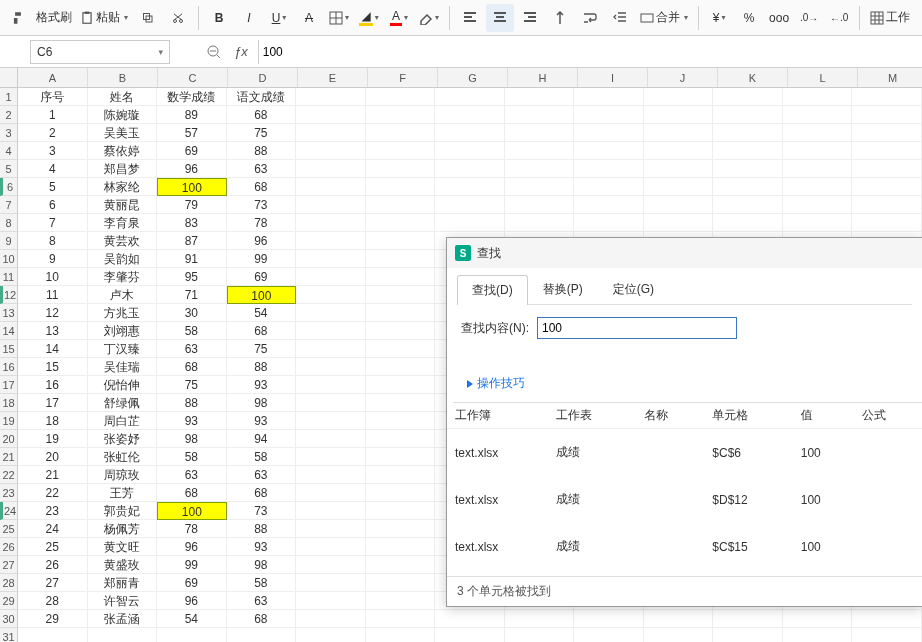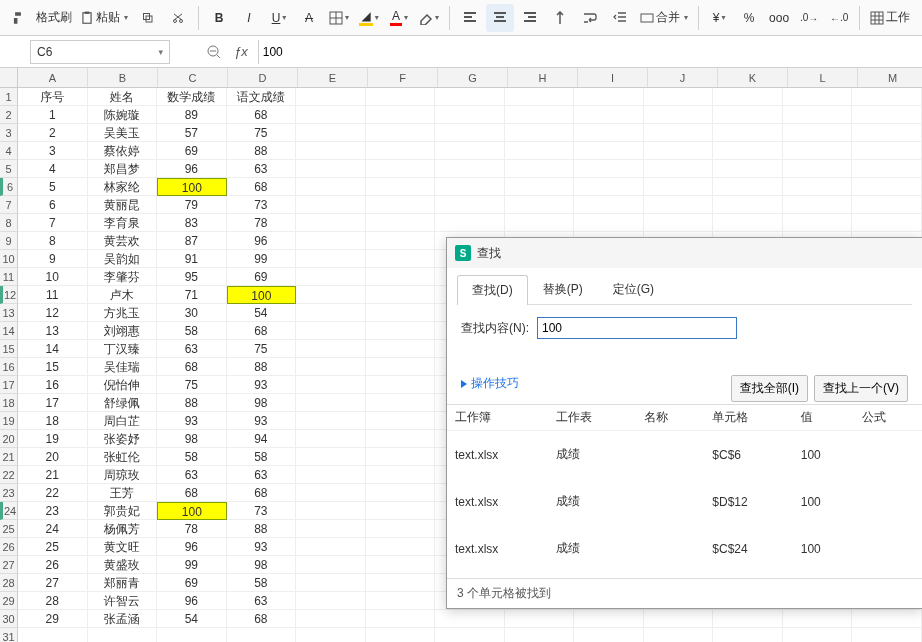--- a/index.html
+++ b/index.html
@@ -36,21 +36,21 @@
 .dialog { position: absolute; left: 446px; top: 237px; width: 476px; background: #fff; border: 1px solid #999; border-right: none; box-shadow: 0 2px 12px rgba(0,0,0,.2); z-index: 50; }
 .dlg-title { height: 30px; display: flex; align-items: center; padding: 0 8px; background: #f5f5f5; gap: 6px; }
 .dlg-title .badge { width: 16px; height: 16px; background: #0a8; color: #fff; font-size: 10px; display: flex; align-items: center; justify-content: center; border-radius: 2px; font-weight: bold; }
 .tabs { display: flex; border-bottom: 1px solid #ddd; margin: 6px 10px 0; }
 .tab { padding: 6px 14px; border: 1px solid transparent; border-bottom: none; cursor: pointer; font-size: 12px; border-radius: 3px 3px 0 0; }
 .tab.active { border-color: #ccc; background: #fff; position: relative; top: 1px; }
 .dlg-body { padding: 12px 14px 0; }
 .field { display: flex; align-items: center; gap: 8px; margin-bottom: 30px; }
 .field label { white-space: nowrap; }
 .field input { flex: 0 0 200px; height: 22px; border: 1px solid #3a76c4; outline: none; padding: 0 4px; font-size: 12px; }
-.dlg-actions { display: flex; justify-content: space-between; align-items: flex-start; padding: 6px 14px 2px; border-bottom: 1px solid #ddd; }
+.dlg-actions { display: flex; justify-content: space-between; align-items: center; padding: 6px 14px 10px; border-bottom: 1px solid #ddd; margin-left: 6px; }
 .link { color: #1a73e8; cursor: pointer; display: inline-flex; align-items: center; gap: 4px; }
 .link .play { width: 0; height: 0; border-top: 4px solid transparent; border-bottom: 4px solid transparent; border-left: 6px solid #1a73e8; }
 .btn { border: 1px solid #bbb; background: #f5f5f5; padding: 4px 8px; font-size: 12px; cursor: pointer; border-radius: 2px; }
 .results { padding: 0 0 6px 0; }
 .results table { width: 100%; border-collapse: collapse; font-size: 12px; }
 .results th { text-align: left; font-weight: normal; padding: 4px 8px; border-bottom: 1px solid #eee; color: #333; background: #fff; }
 .results td { padding: 15px 8px; }
 .status { padding: 6px 10px; border-top: 1px solid #ddd; color: #555; font-size: 12px; }
 
 svg { display: block; }
@@ -738,24 +738,20 @@
     <div class="field">
       <label>查找内容(N):</label>
       <input value="100" style="">
     </div>
   </div>
   <div class="dlg-actions">
     <span class="link">
       <span class="play"></span>
       <span>操作技巧</span>
     </span>
-    <div style="display:flex;gap:6px">
-      <button class="btn">查找全部(I)</button>
-      <button class="btn">查找上一个(V)</button>
-    </div>
   </div>
   <div class="results">
     <table>
       <thead>
           <tr id="res-head">
             <th>工作簿</th>
             <th>工作表</th>
             <th>名称</th>
             <th>单元格</th>
             <th>值</th>
@@ -776,21 +772,21 @@
             <td>成绩</td>
             <td></td>
             <td>$D$12</td>
             <td>100</td>
             <td></td>
           </tr>
           <tr>
             <td>text.xlsx</td>
             <td>成绩</td>
             <td></td>
-            <td>$C$24</td>
+            <td>$C$15</td>
             <td>100</td>
             <td></td>
           </tr>
         </tbody>
     </table>
   </div>
   <div class="status">3 个单元格被找到</div>
 </div>
 
 </body></html>

